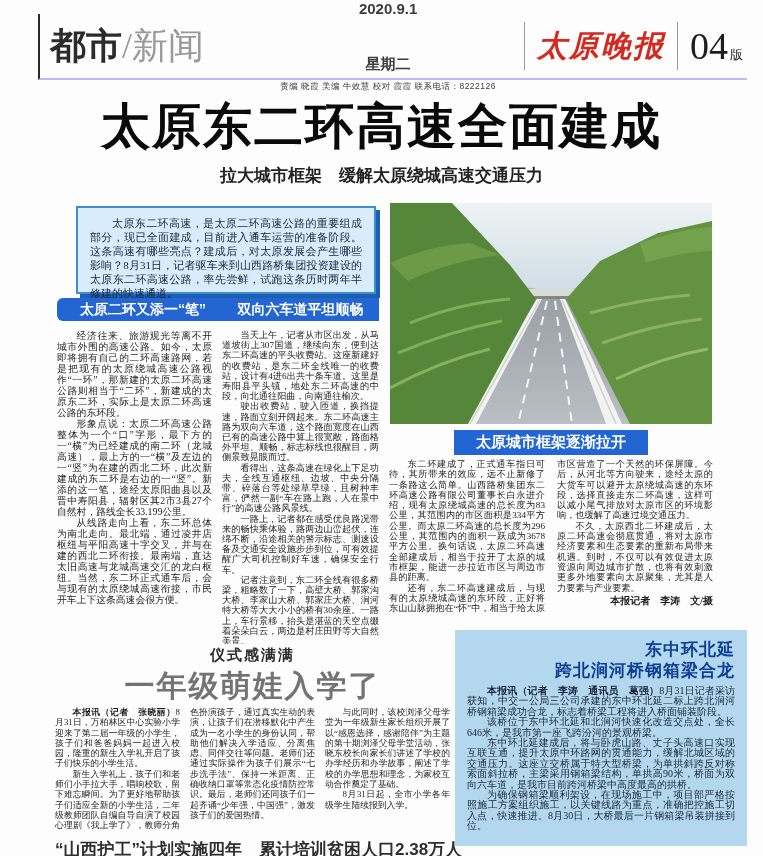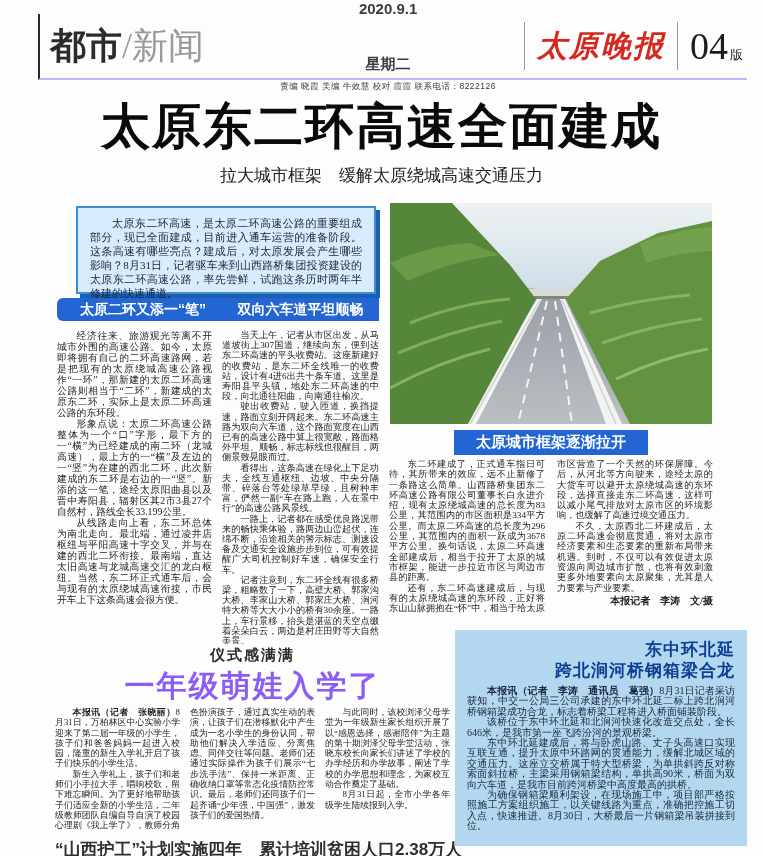--- a/index.html
+++ b/index.html
@@ -23,21 +23,21 @@
   .pagenum{display:flex;align-items:baseline;padding-right:4px;}
   .pagenum .num{font-size:38px;color:#1d1d1d;}
   .pagenum .lbl{font-size:13px;color:#1d1d1d;margin-left:2px;}
 
   
   .headline{position:absolute;left:0;top:94px;width:763px;text-align:center;
             font-family:"Liberation Sans","DejaVu Sans",sans-serif;
             font-size:49px;font-weight:900;letter-spacing:2px;color:#0a0a0a;}
   .subhead{position:absolute;left:0;top:164px;width:763px;text-align:center;
            font-family:"Liberation Sans","DejaVu Sans",sans-serif;
-           font-size:17px;font-weight:400;color:#222;}
+           font-size:17px;font-weight:700;color:#222;}
   .introbox{position:absolute;left:76px;top:206px;width:300px;height:88px;box-sizing:border-box;
             background:#d9ecfb;border:2px solid #3c8ed2;box-shadow:4px 4px 0 0 #1b5fae;
             padding:8px 12px;font-size:11px;line-height:14px;color:#16233f;text-align:justify;}
   .introbox p{margin:0;text-indent:2em;}
 
   .photo{position:absolute;left:390px;top:203px;width:322px;height:221px;overflow:hidden;}
   .caption-wrap{position:absolute;left:390px;top:430px;width:322px;display:flex;justify-content:center;}
   .blue-box{background:#2365d2;color:#ffffff;font-family:"Liberation Sans","DejaVu Sans",sans-serif;
             font-weight:bold;}
   .caption-box{padding:3px 22px;font-size:15px;}
@@ -53,21 +53,21 @@
   .below-photo{left:389px;top:459px;width:324px;height:172px;font-size:9.2px;line-height:10.3px;
                column-count:2;column-gap:12px;}
   .byline{text-indent:0 !important;text-align:right;font-weight:bold;font-size:10px;margin-top:3px !important;}
 
   
   .kicker{position:absolute;left:55px;top:646px;width:395px;text-align:center;
           font-family:"Liberation Sans","DejaVu Sans",sans-serif;
           font-size:15px;font-weight:600;letter-spacing:2px;color:#2b2b2b;}
   .headline2{position:absolute;left:55px;top:666px;width:395px;text-align:center;
              font-family:"Liberation Sans","DejaVu Sans",sans-serif;
-             font-size:30px;font-weight:900;letter-spacing:2px;color:#8b5cf6;}
+             font-size:30px;font-weight:900;letter-spacing:2px;color:#737373;}
   .school-cols{left:55px;top:707px;width:395px;height:134px;font-size:8.8px;line-height:10.3px;
                column-count:3;column-gap:10px;}
   .leadin{font-weight:bold;}
 
   
   .panel{position:absolute;left:455px;top:630px;width:292px;height:216px;box-sizing:border-box;
          background:#b3d7ee;padding:9px 12px 6px;overflow:hidden;}
   .panel-title{text-align:right;font-family:"Liberation Sans","DejaVu Sans",sans-serif;
                font-size:17px;font-weight:900;line-height:21px;color:#0c3e93;letter-spacing:1px;}
   .panel-body{margin-top:5px;font-size:10px;line-height:10.4px;color:#17233d;text-align:justify;}

